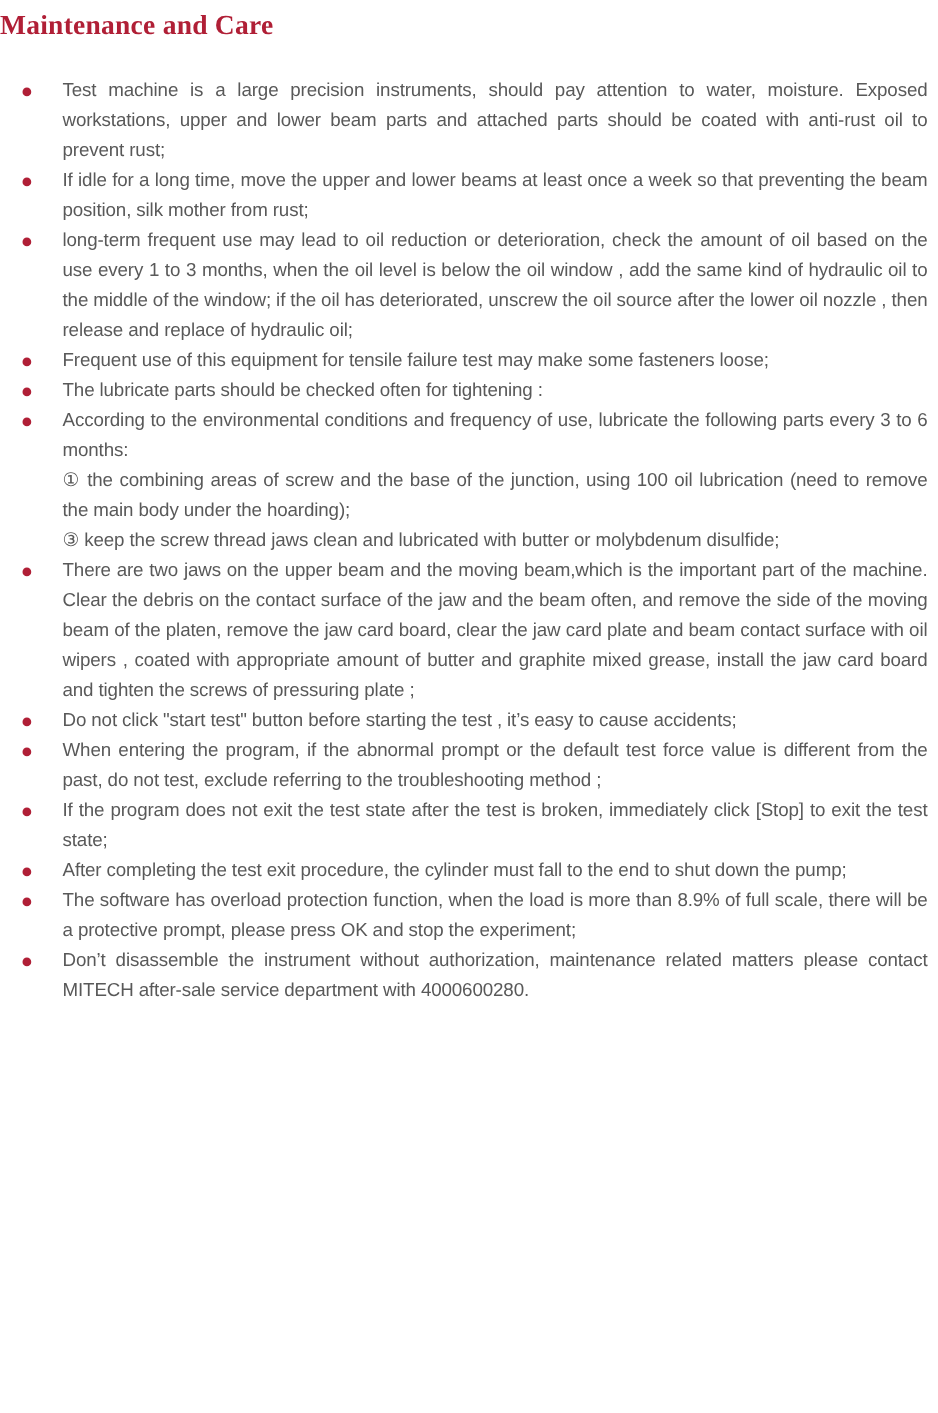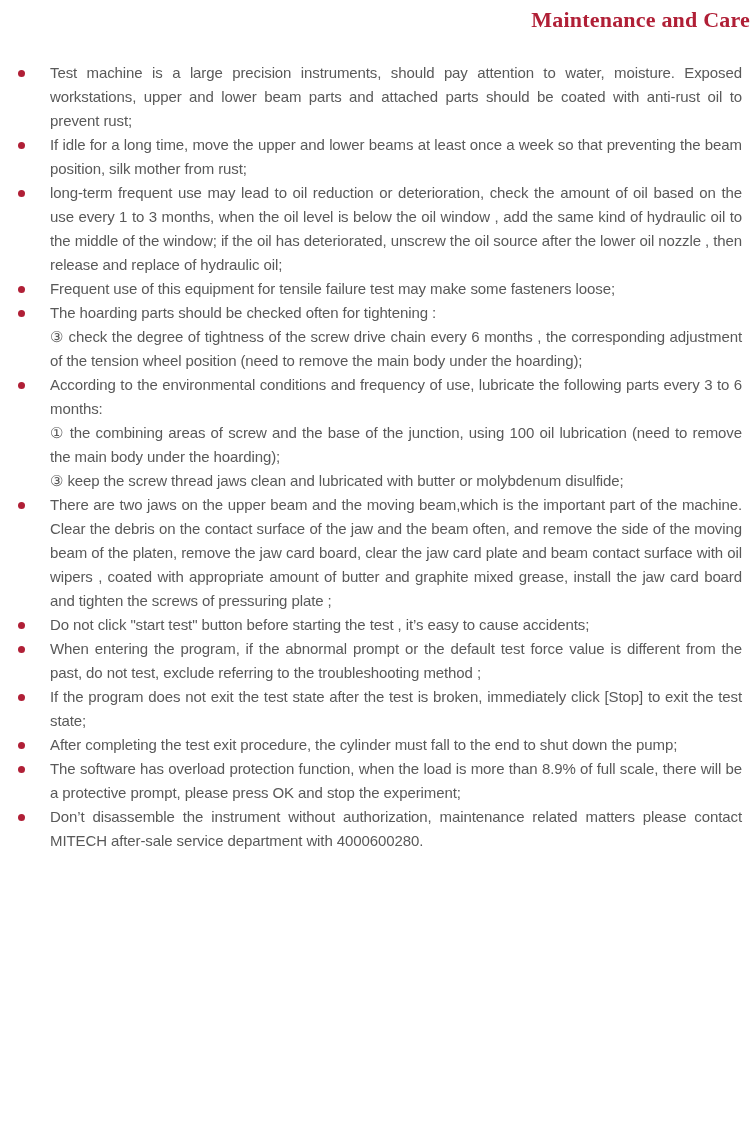--- a/index.html
+++ b/index.html
@@ -13,21 +13,21 @@
     --title-color: #b01f36;
     --bullet-color: #b01f36;
     --body-color: #595959;
   }
   .page {
     width: 750px;
     height: 1130px;
     padding-top: 6px;
   }
   .page-title {
-    text-align: right;
+    text-align: left;
     font-family: "Liberation Serif", serif;
     font-weight: bold;
     font-size: 22px;
     line-height: 28px;
     color: var(--title-color);
     letter-spacing: 0.2px;
   }
   .bullet-list {
     margin-top: 27px;
   }
@@ -79,22 +79,21 @@
       </div>
       <div class="item">
         <span class="bullet"></span>
         <div class="item-text">
           <div class="para">Frequent use of this equipment for tensile failure test may make some fasteners loose;</div>
         </div>
       </div>
       <div class="item">
         <span class="bullet"></span>
         <div class="item-text">
-          <div class="para">The hoarding parts should be checked often for tightening :</div>
-          <div class="para">③ check the degree of tightness of the screw drive chain every 6 months , the corresponding adjustment of the tension wheel position (need to remove the main body under the hoarding);</div>
+          <div class="para">The lubricate parts should be checked often for tightening :</div>
         </div>
       </div>
       <div class="item">
         <span class="bullet"></span>
         <div class="item-text">
           <div class="para">According to the environmental conditions and frequency of use, lubricate the following parts every 3 to 6 months:</div>
           <div class="para">① the combining areas of screw and the base of the junction, using 100 oil lubrication (need to remove the main body under the hoarding);</div>
           <div class="para">③ keep the screw thread jaws clean and lubricated with butter or molybdenum disulfide;</div>
         </div>
       </div>

